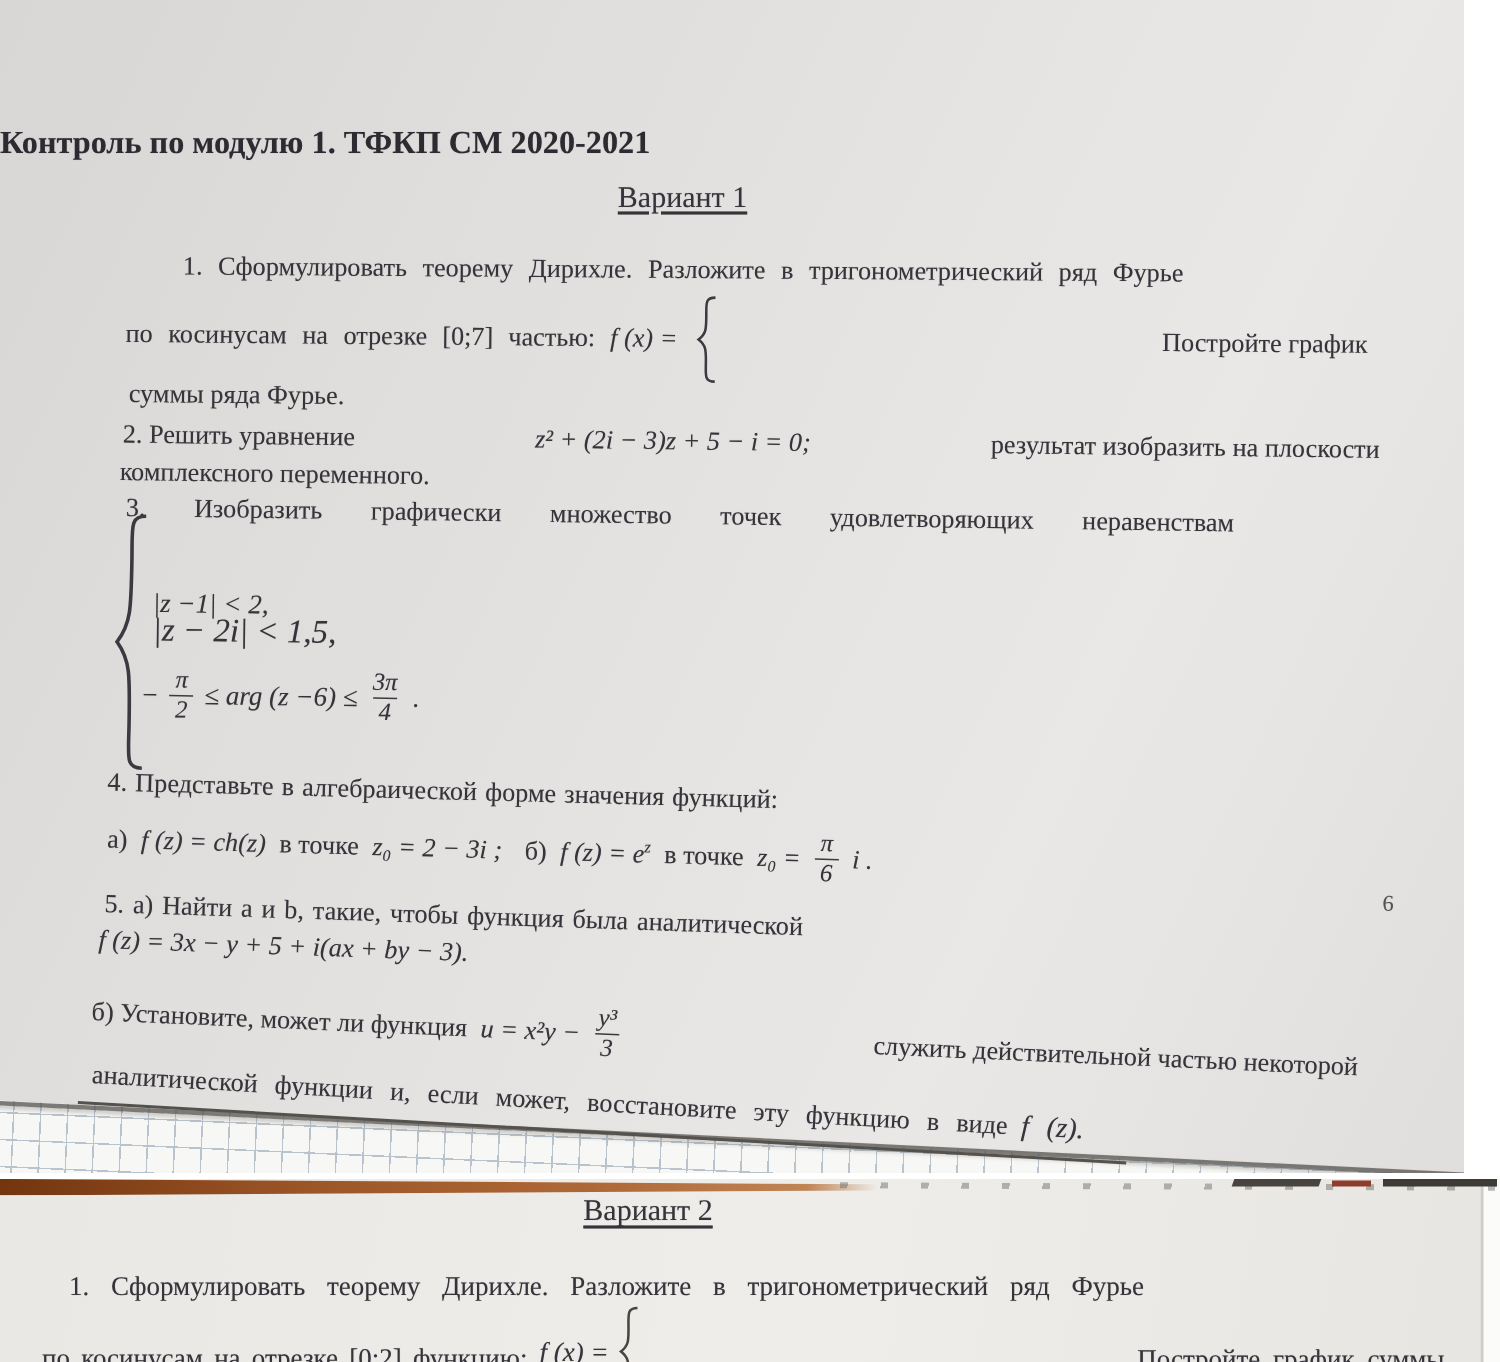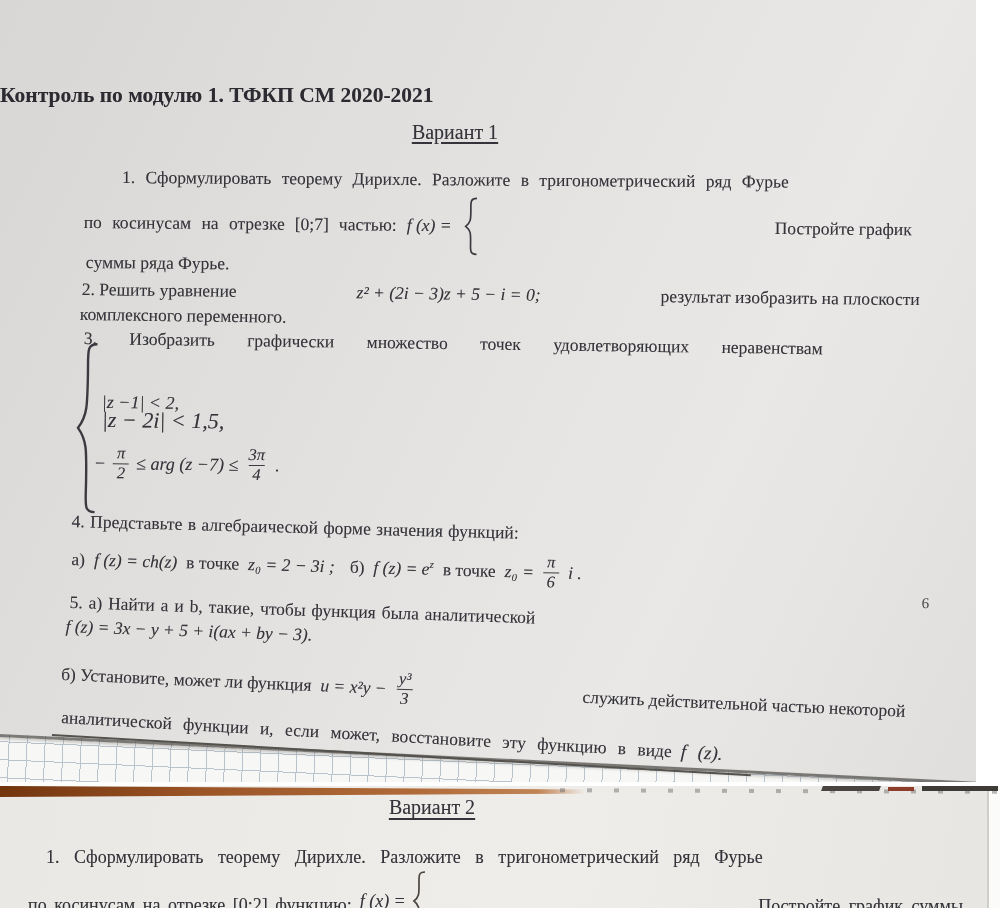--- a/index.html
+++ b/index.html
@@ -126,21 +126,21 @@
       <path d="M24 2 C13 2 15 9 15 32 C15 64 15 74 6 86 C15 98 15 108 15 140 C15 163 13 170 24 170" fill="none" stroke="#3b3a40" stroke-width="2.4"></path>
     </svg>
     <div class="ln it" id="p3-r1">|z −1| &lt; 2,</div>
     <div class="ln it" id="p3-r2">|z − 2i| &lt; 1,5,</div>
     <div class="ln" id="p3-r3">
       <span class="it">−</span>
       <span class="frac">
         <span class="fn">π</span>
         <span class="fd">2</span>
       </span>
-      <span class="it">≤ arg (z −7) ≤</span>
+      <span class="it">≤ arg (z −6) ≤</span>
       <span class="frac">
         <span class="fn">3π</span>
         <span class="fd">4</span>
       </span>
       <span>.</span>
     </div>
 
     <div class="ln" id="p4-l1">4. Представьте в алгебраической форме значения функций:</div>
     <div class="ln" id="p4-row">
       <span>а)</span>

